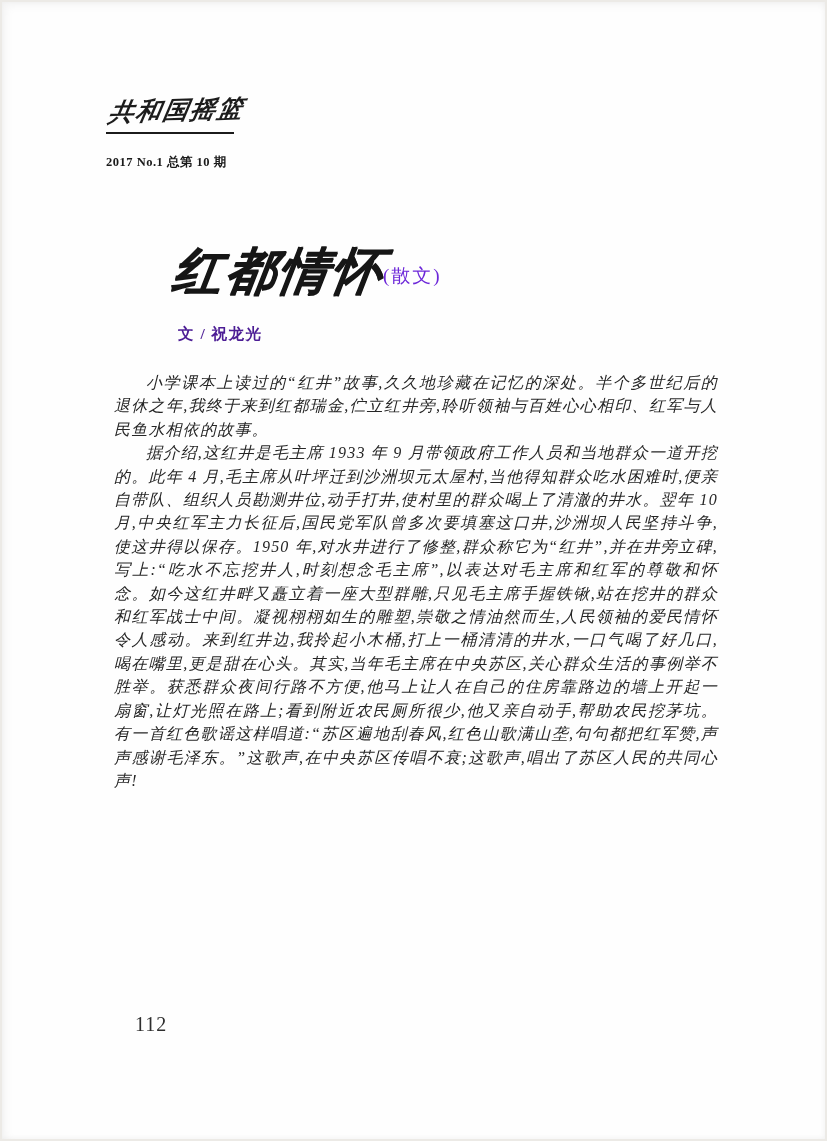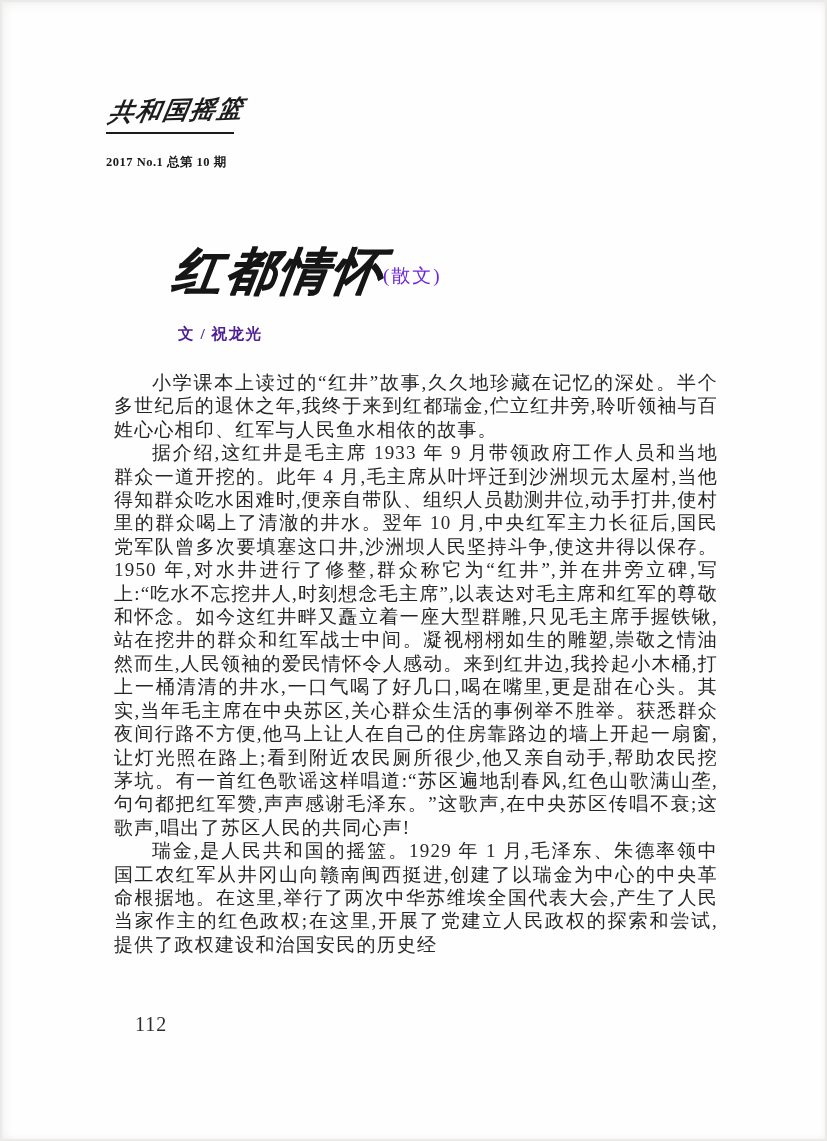--- a/index.html
+++ b/index.html
@@ -95,26 +95,27 @@
 
   
   .body-text {
     position: absolute;
     left: 112px;
     top: 369px;
     width: 604px;
   }
   .body-text p {
     margin: 0;
-    font-size: 19px;
+    font-size: 16px;
     line-height: 23.4px;
     letter-spacing: 1.2px;
     text-align: justify;
     text-indent: 2em;
     color: #262626;
+    font-style: italic;
   }
 
   .page-number {
     position: absolute;
     left: 133px;
     top: 1011px;
     font-size: 20px;
     letter-spacing: 1px;
     color: #2e2e2e;
   }
@@ -132,18 +133,17 @@
 
   <div class="title-block">
     <span class="title-calli">红都情怀</span><span class="title-genre">(散文)</span>
   </div>
 
   <div class="byline">文 / 祝龙光</div>
 
   <div class="body-text">
     <p>小学课本上读过的“红井”故事,久久地珍藏在记忆的深处。半个多世纪后的退休之年,我终于来到红都瑞金,伫立红井旁,聆听领袖与百姓心心相印、红军与人民鱼水相依的故事。</p>
     <p>据介绍,这红井是毛主席 1933 年 9 月带领政府工作人员和当地群众一道开挖的。此年 4 月,毛主席从叶坪迁到沙洲坝元太屋村,当他得知群众吃水困难时,便亲自带队、组织人员勘测井位,动手打井,使村里的群众喝上了清澈的井水。翌年 10 月,中央红军主力长征后,国民党军队曾多次要填塞这口井,沙洲坝人民坚持斗争,使这井得以保存。1950 年,对水井进行了修整,群众称它为“红井”,并在井旁立碑,写上:“吃水不忘挖井人,时刻想念毛主席”,以表达对毛主席和红军的尊敬和怀念。如今这红井畔又矗立着一座大型群雕,只见毛主席手握铁锹,站在挖井的群众和红军战士中间。凝视栩栩如生的雕塑,崇敬之情油然而生,人民领袖的爱民情怀令人感动。来到红井边,我拎起小木桶,打上一桶清清的井水,一口气喝了好几口,喝在嘴里,更是甜在心头。其实,当年毛主席在中央苏区,关心群众生活的事例举不胜举。获悉群众夜间行路不方便,他马上让人在自己的住房靠路边的墙上开起一扇窗,让灯光照在路上;看到附近农民厕所很少,他又亲自动手,帮助农民挖茅坑。有一首红色歌谣这样唱道:“苏区遍地刮春风,红色山歌满山垄,句句都把红军赞,声声感谢毛泽东。”这歌声,在中央苏区传唱不衰;这歌声,唱出了苏区人民的共同心声!</p>
-    <p>瑞金,是人民共和国的摇篮。1929 年 1 月,毛泽东、朱德率领中国工农红军从井冈山向赣南闽西挺进,创建了以瑞金为中心的中央革命根据地。在这里,举行了两次中华苏维埃全国代表大会,产生了人民当家作主的红色政权;在这里,开展了党建立人民政权的探索和尝试,提供了政权建设和治国安民的历史经</p>
   </div>
 
   <div class="page-number">112</div>
 
 </div>
 
 </body></html>

